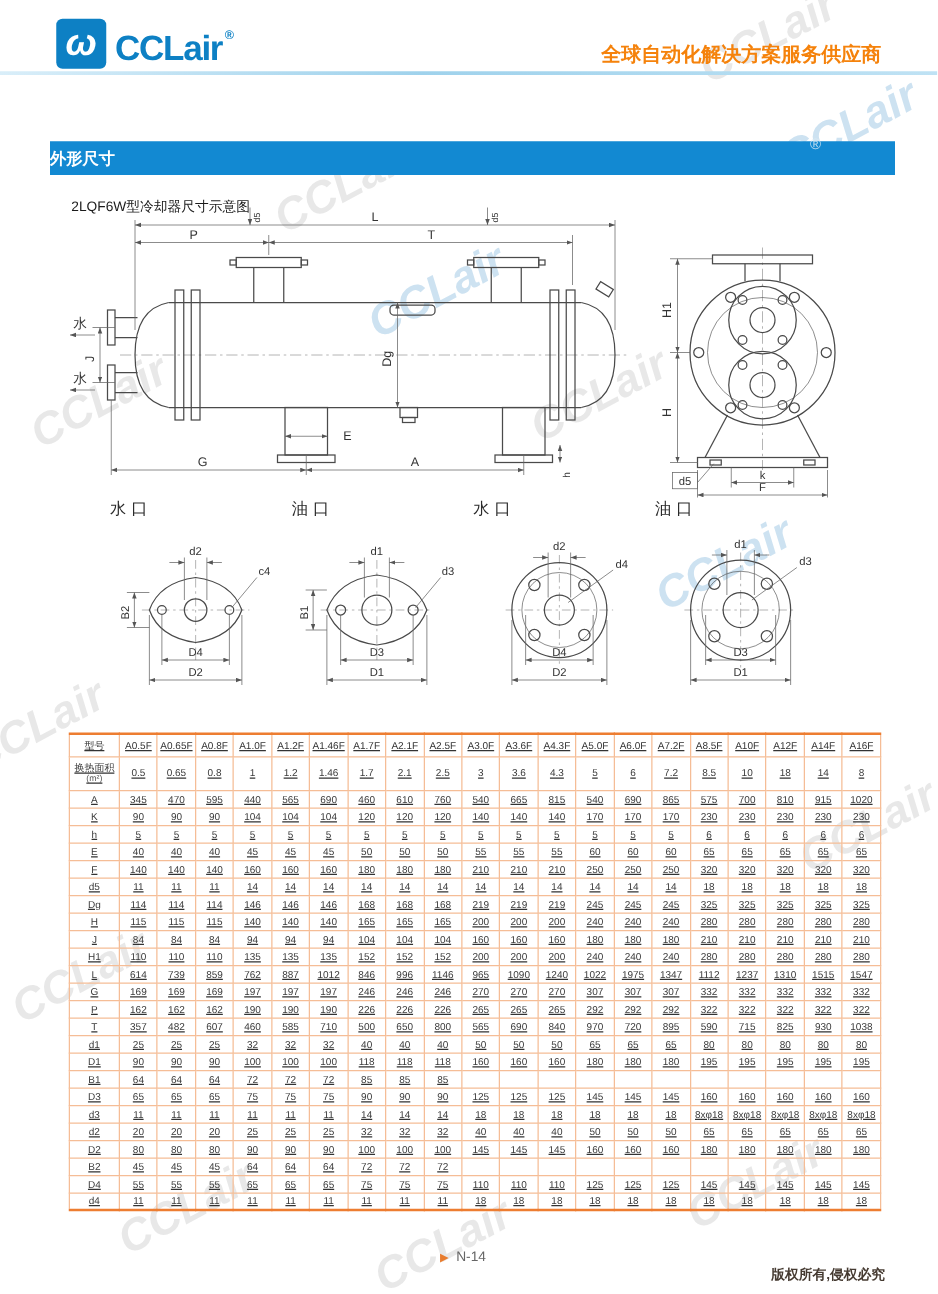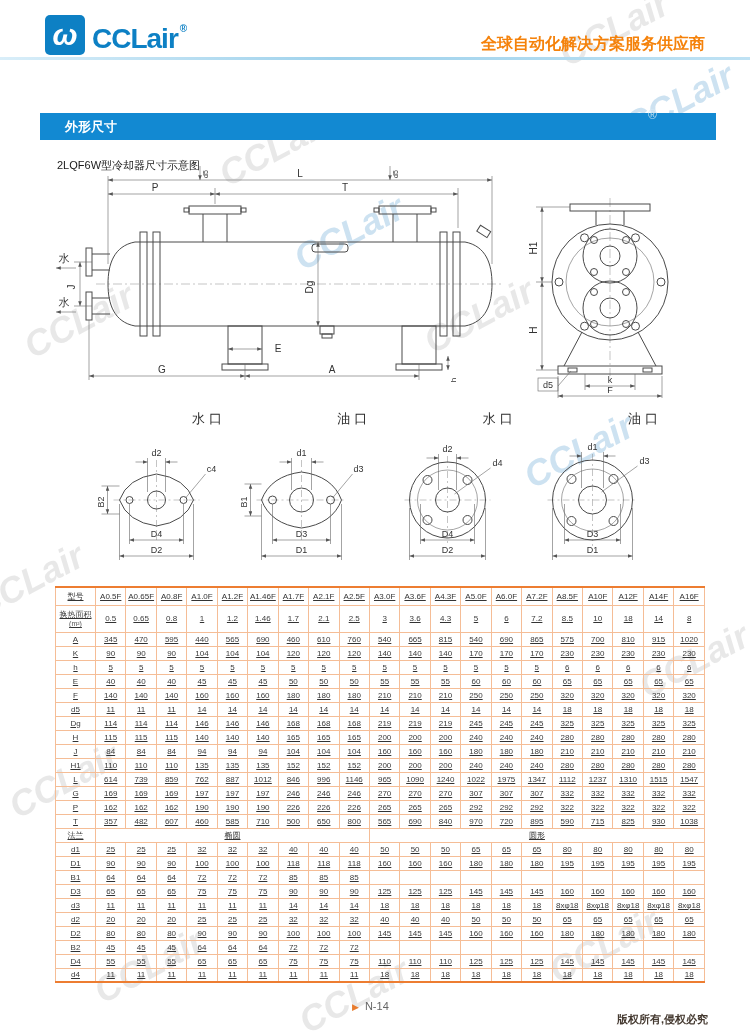--- a/index.html
+++ b/index.html
@@ -17,28 +17,28 @@
             display:flex;align-items:center;justify-content:center;font-size:30px;
             font-weight:bold;font-style:italic;line-height:1;}
   .logo-text{font-size:28px;font-weight:bold;color:#0d80c4;margin-left:7px;margin-top:8px;
              letter-spacing:-1px;}
   .logo-reg{font-size:10px;color:#0d80c4;vertical-align:top;margin-left:2px;}
   .slogan{position:absolute;right:45px;top:34px;color:#f5820b;font-weight:bold;font-size:16px;}
   .hdr-line{position:absolute;left:0;top:57px;width:750px;height:3px;
             background:linear-gradient(to right,#d9eef9 0%,#9fd2ec 45%,#bfe2f4 100%);}
   
   .sec-bar{position:absolute;left:40px;top:113px;width:676px;height:27px;background:#1289d2;}
-  .sec-bar span{display:inline-block;padding-left:25px;line-height:27px;color:#fff;
+  .sec-bar span{display:inline-block;padding-left:0;line-height:27px;color:#fff;
                 font-weight:bold;font-size:13px;}
   .bar-reg{position:absolute;left:648px;top:108px;color:rgba(220,235,245,0.85);font-size:12px;z-index:2;}
   .subtitle{position:absolute;left:57px;top:146px;font-size:11px;color:#1a1a1a;margin-top:12px;}
   
   .main-drawing{position:absolute;left:50px;top:164px;}
   .flange-row{position:absolute;left:88px;top:398px;width:574px;display:flex;justify-content:space-between;}
-  .flange-item{width:138px;text-align:right;margin-top:12px;}
+  .flange-item{width:138px;text-align:left;}
   .flange-title{font-size:13px;color:#2a2a2a;letter-spacing:4px;height:18px;}
   svg text{font-family:"Liberation Sans","DejaVu Sans",sans-serif;}
   
   .tbl-wrap{position:absolute;left:55px;top:586px;width:650px;text-decoration:underline;}
   table.dim{border-collapse:collapse;table-layout:fixed;width:650px;
             border-top:2px solid #ed7d31;border-bottom:2px solid #ed7d31;}
   table.dim td{border:1px solid #f5bd96;text-align:center;font-size:8px;color:#3a3a3a;
                padding:0;line-height:11px;overflow:hidden;white-space:nowrap;}
   table.dim td.lbl{font-size:8px;}
   table.dim col.c0{width:40px;}
@@ -781,25 +781,20 @@
               <td>970</td>
               <td>720</td>
               <td>895</td>
               <td>590</td>
               <td>715</td>
               <td>825</td>
               <td>930</td>
               <td>1038</td>
             </tr>
             <tr>
-              <td class="lbl">法兰</td>
-              <td colspan="9">椭圆</td>
-              <td colspan="11">圆形</td>
-            </tr>
-            <tr>
               <td class="lbl">d1</td>
               <td>25</td>
               <td>25</td>
               <td>25</td>
               <td>32</td>
               <td>32</td>
               <td>32</td>
               <td>40</td>
               <td>40</td>
               <td>40</td>

